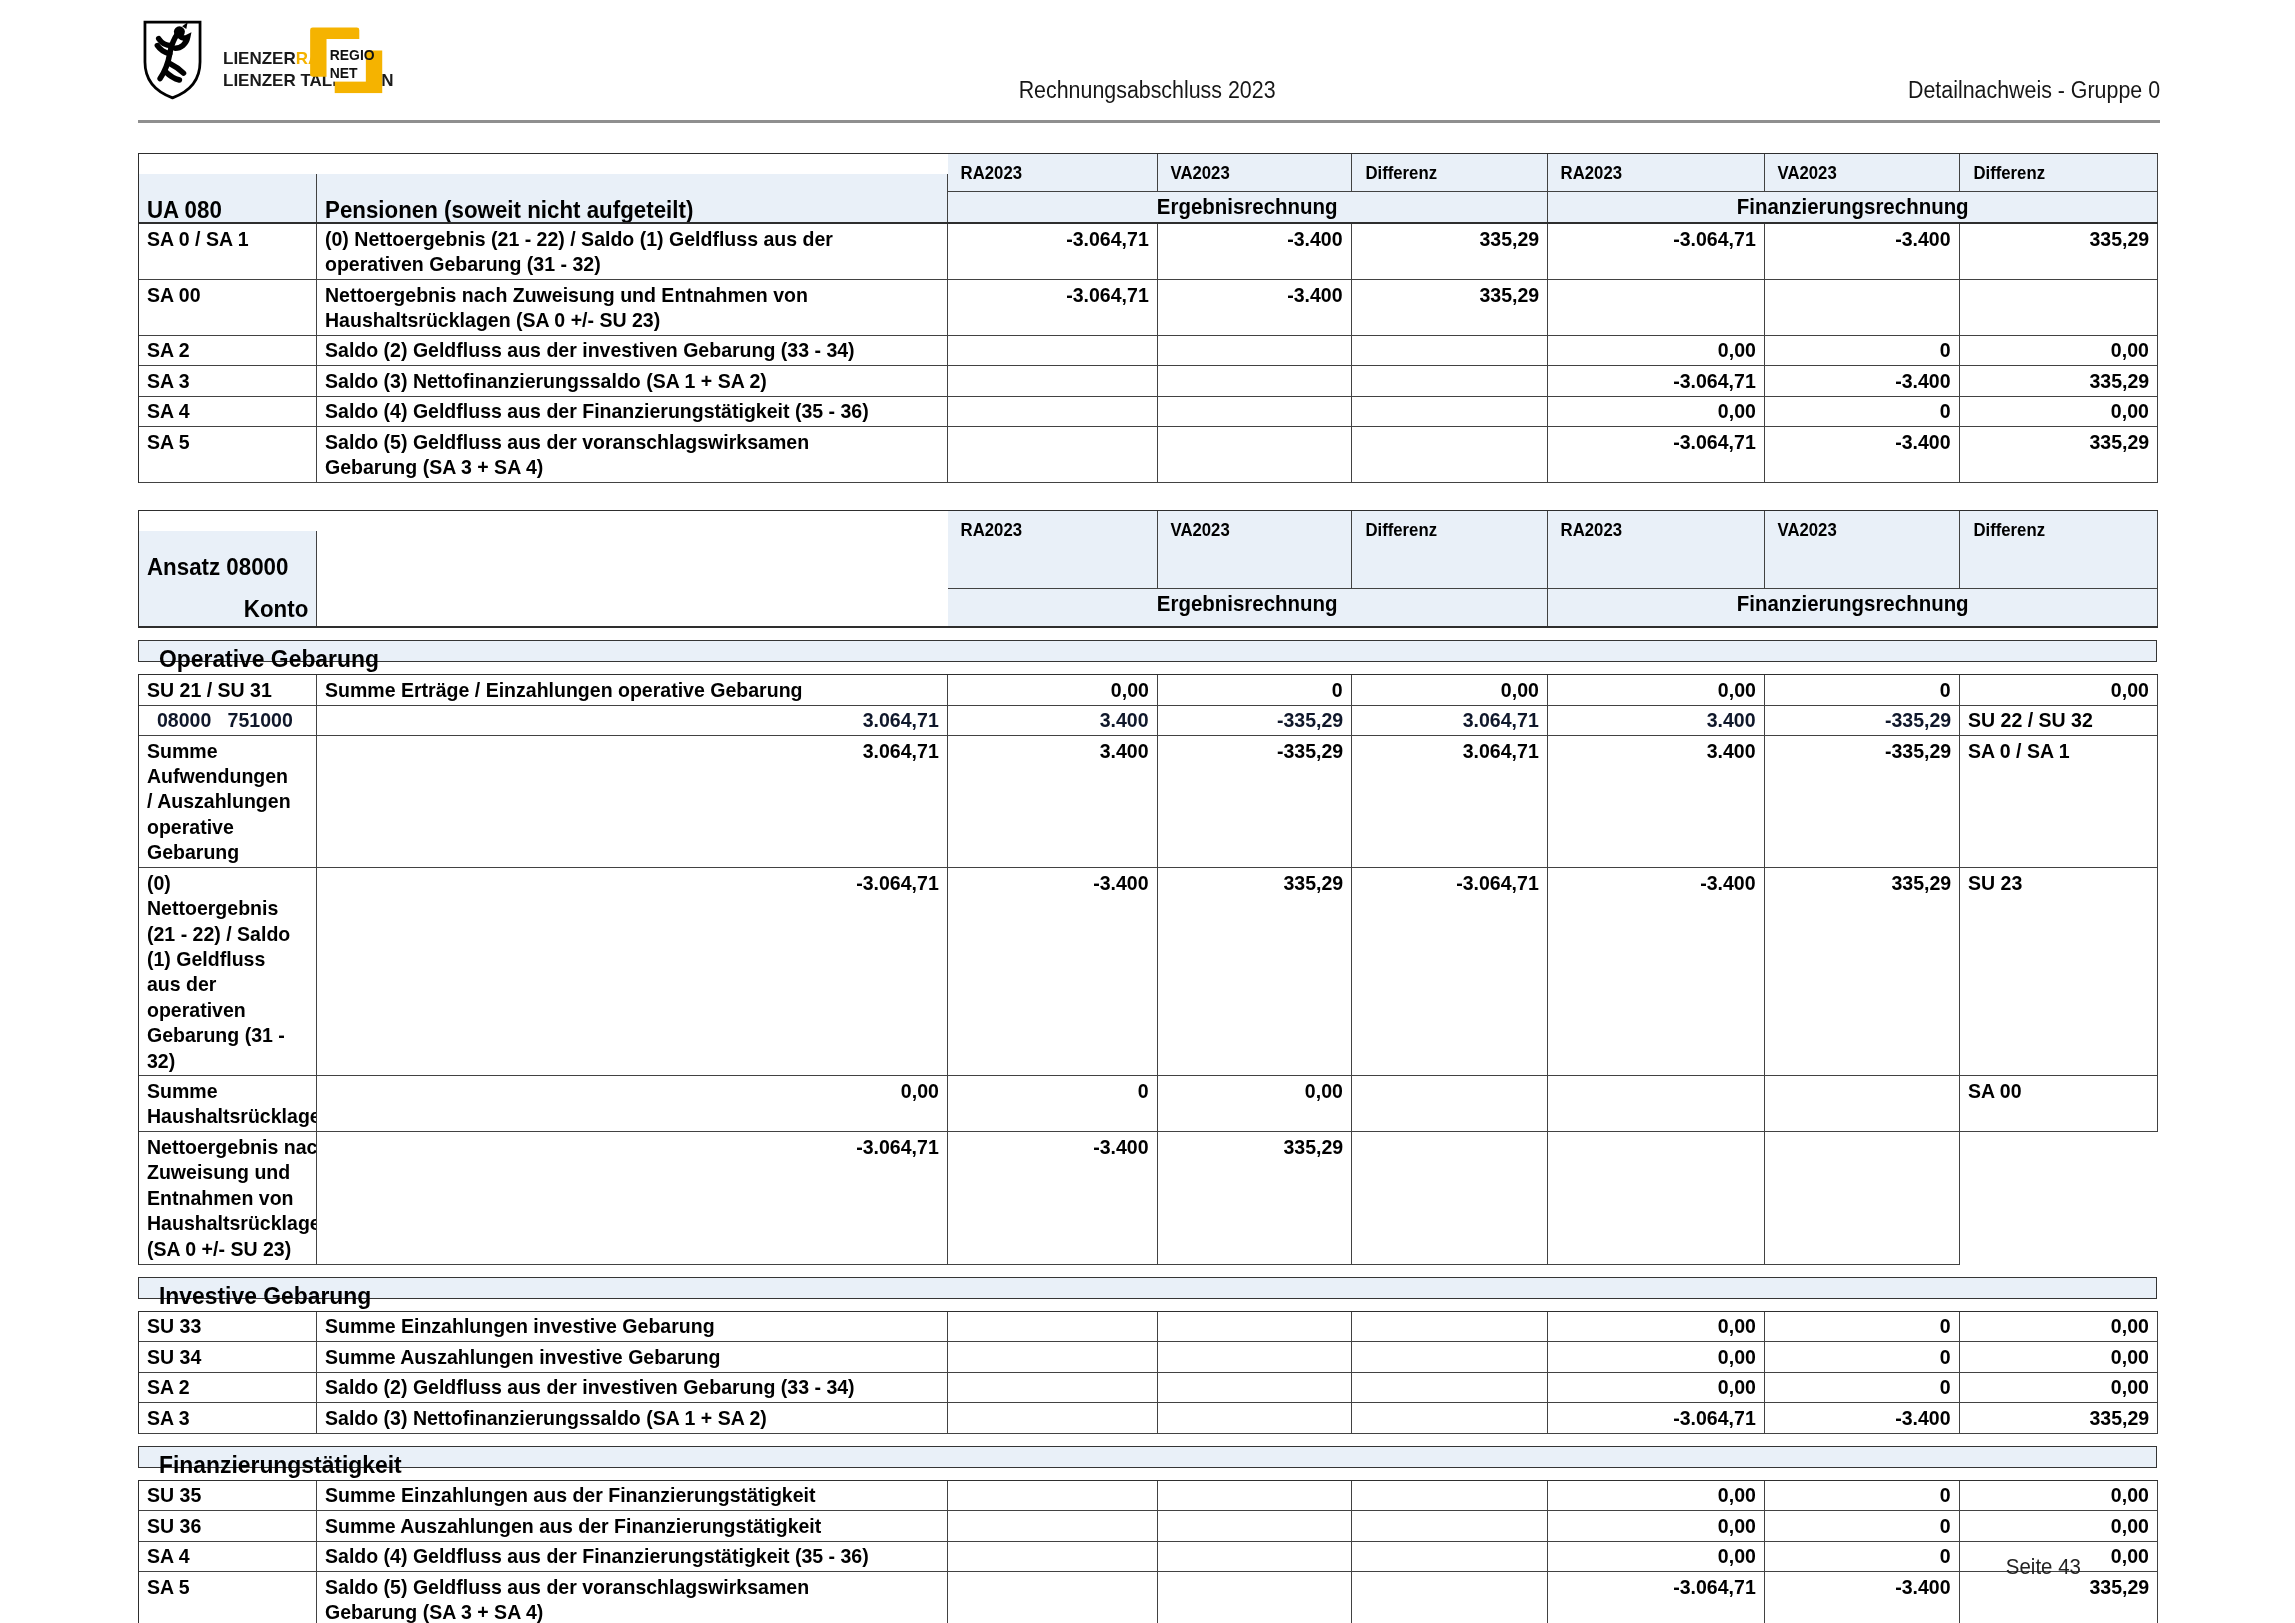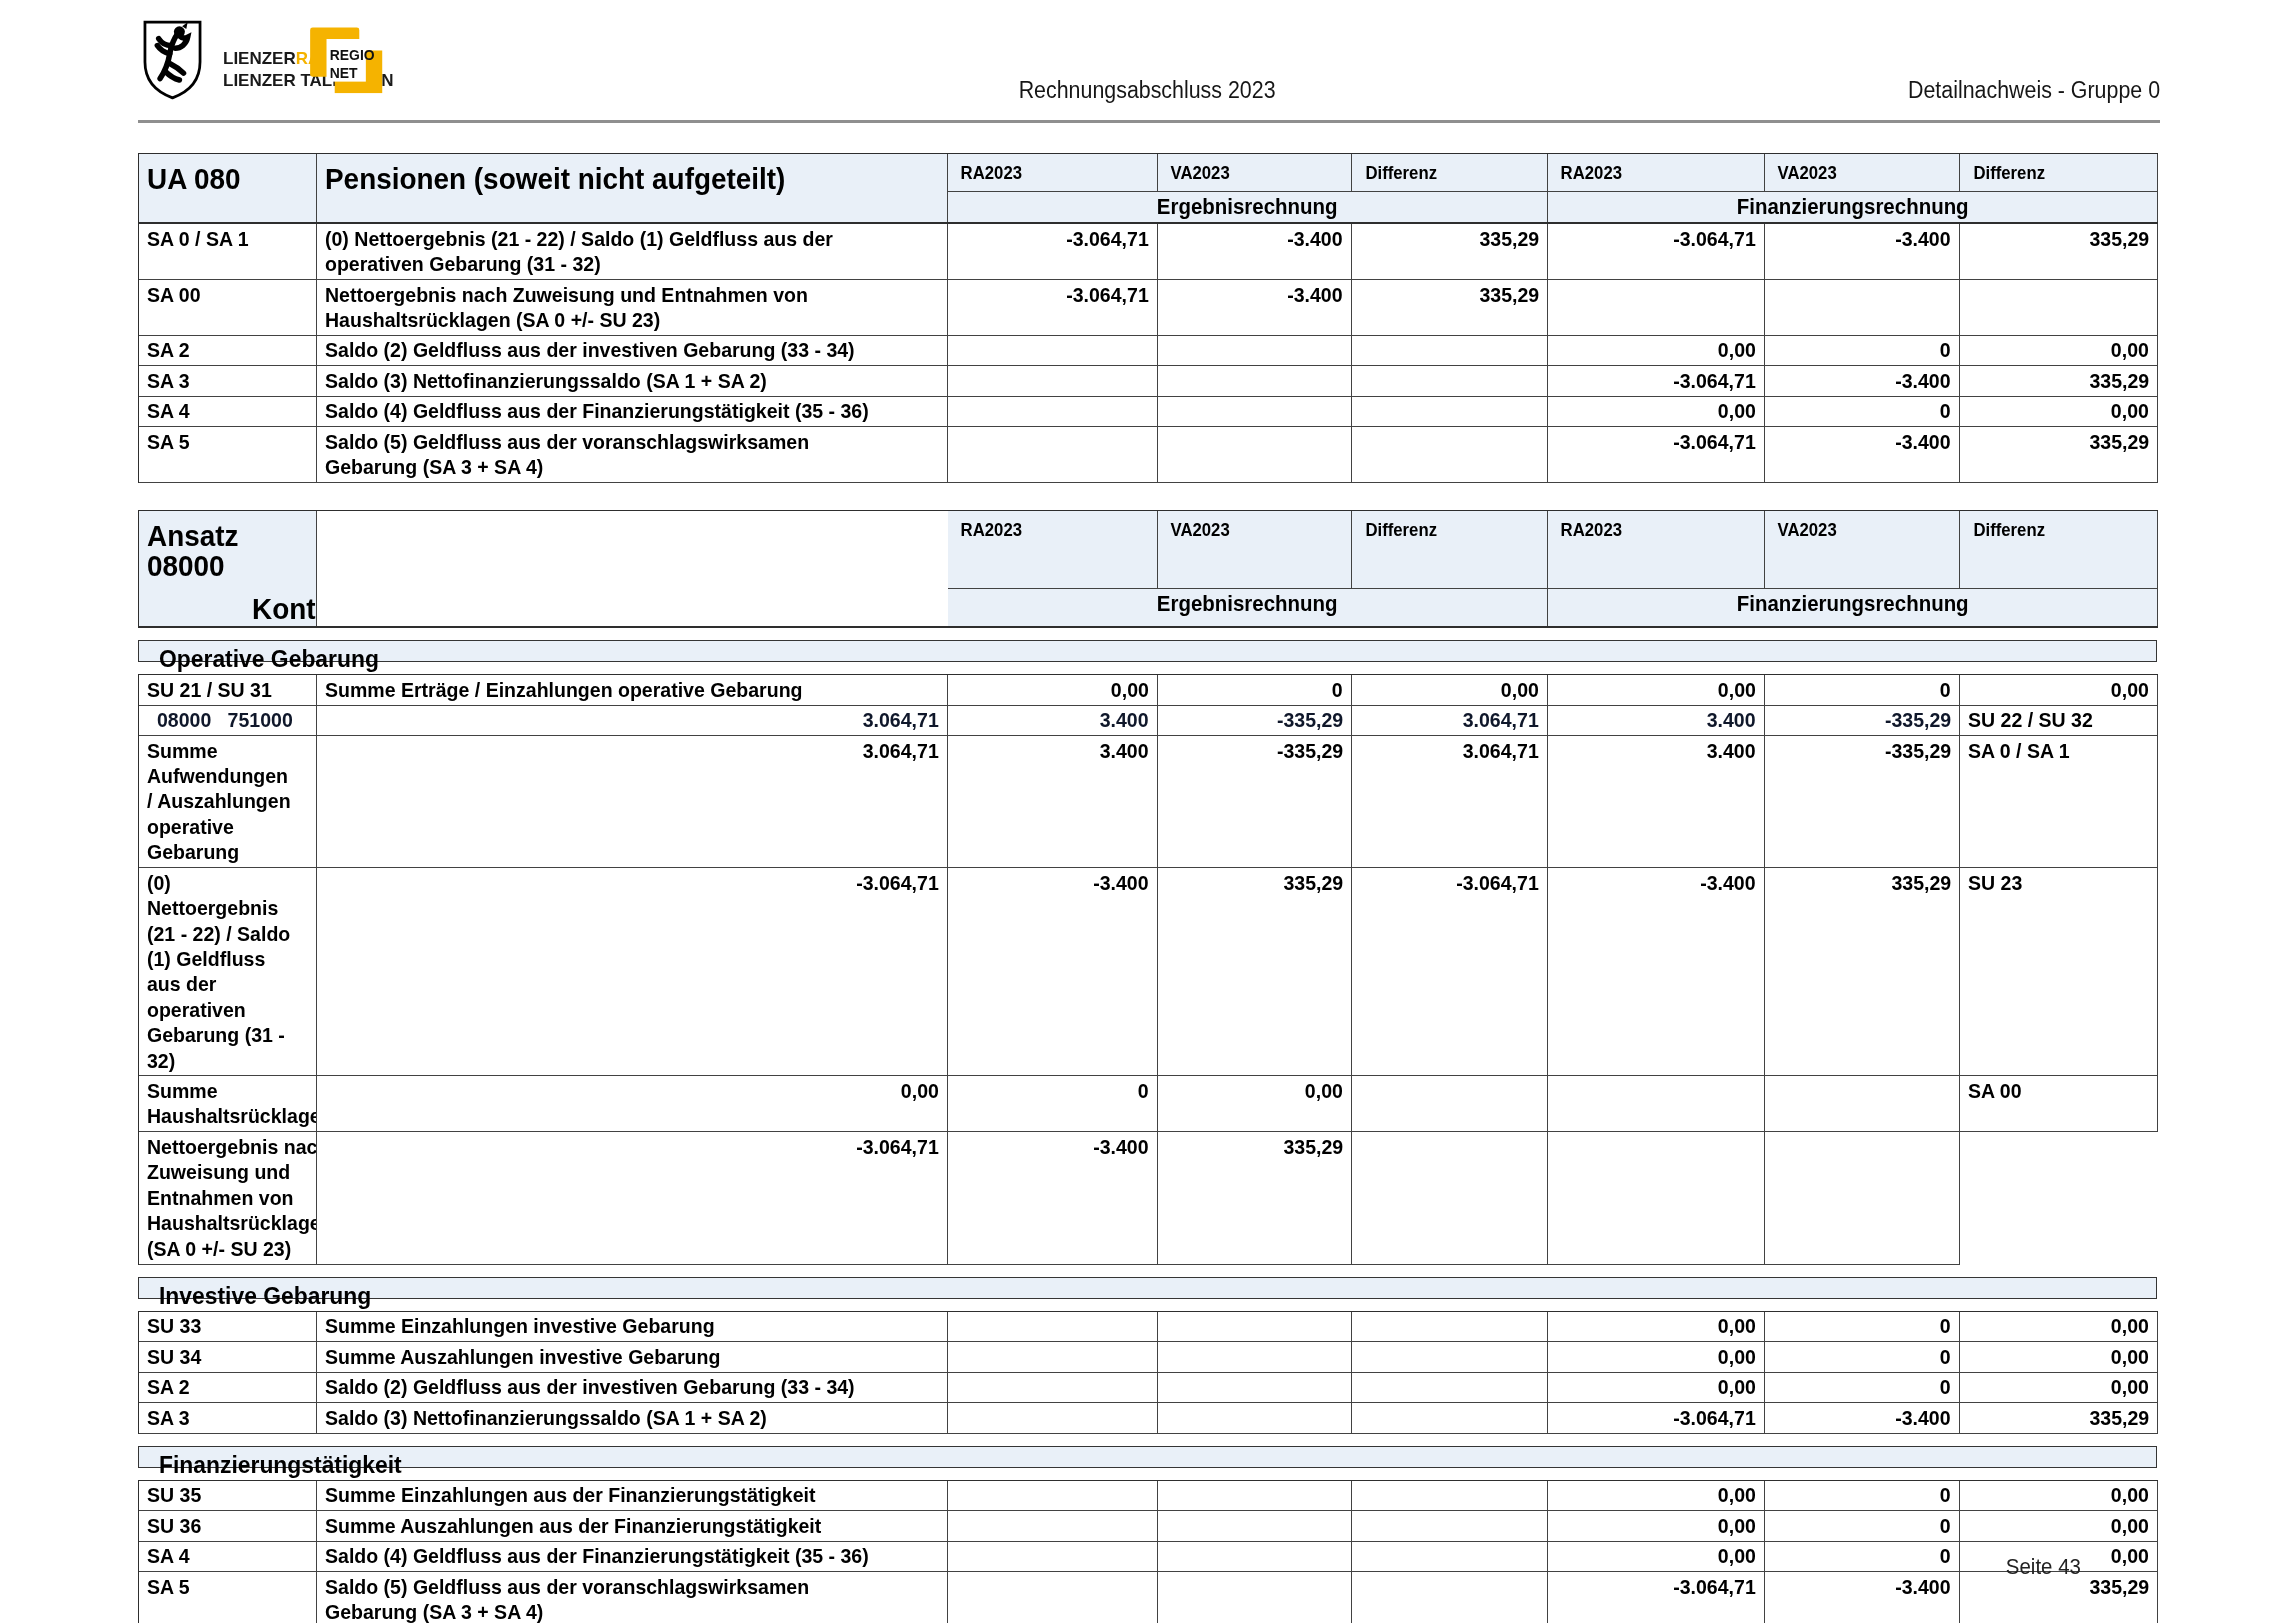--- a/index.html
+++ b/index.html
@@ -37,22 +37,22 @@
   .hgrid1{grid-template-rows:38px 30px;}
   .hgrid2{grid-template-rows:78px 37px;}
   .nt{border-top:none;}
   .cell{
     border-right:1.6px solid #424242;border-bottom:1.6px solid #424242;
     padding:1.6px 8.2px 2.5px;box-sizing:border-box;overflow:hidden;
     font-size:21px;line-height:25.4px;font-weight:700;background:#fff;
   }
   .hgrid .cell{background:#E9F0F8;}
   .bb0{border-bottom:none;}
-  .hcode,.htitle{font-size:30px;line-height:29.5px;padding-top:10px;}
-  .hcode2{display:flex;flex-direction:row;justify-content:space-between;align-items:stretch;}
+  .hcode,.htitle{font-size:24px;line-height:29.5px;padding-top:21px;margin-top:20px;}
+  .hcode2{display:flex;flex-direction:column;justify-content:space-between;align-items:stretch;}
   .konto{text-align:right;}
   .hcol{font-size:18px;line-height:24.6px;padding-top:6.6px;}
   .hgrp{text-align:center;font-size:22px;line-height:24.6px;padding-top:3.3px;}
   .code{white-space:pre;}
   .code .t{white-space:pre;}
   .num{text-align:right;}
   .plain{font-weight:700;color:#0f172a;}
   .dcode{padding-left:18px;}
   .band{
     height:22px;background:#E9F0F8;border:1.6px solid #353535;margin:12px 0;

